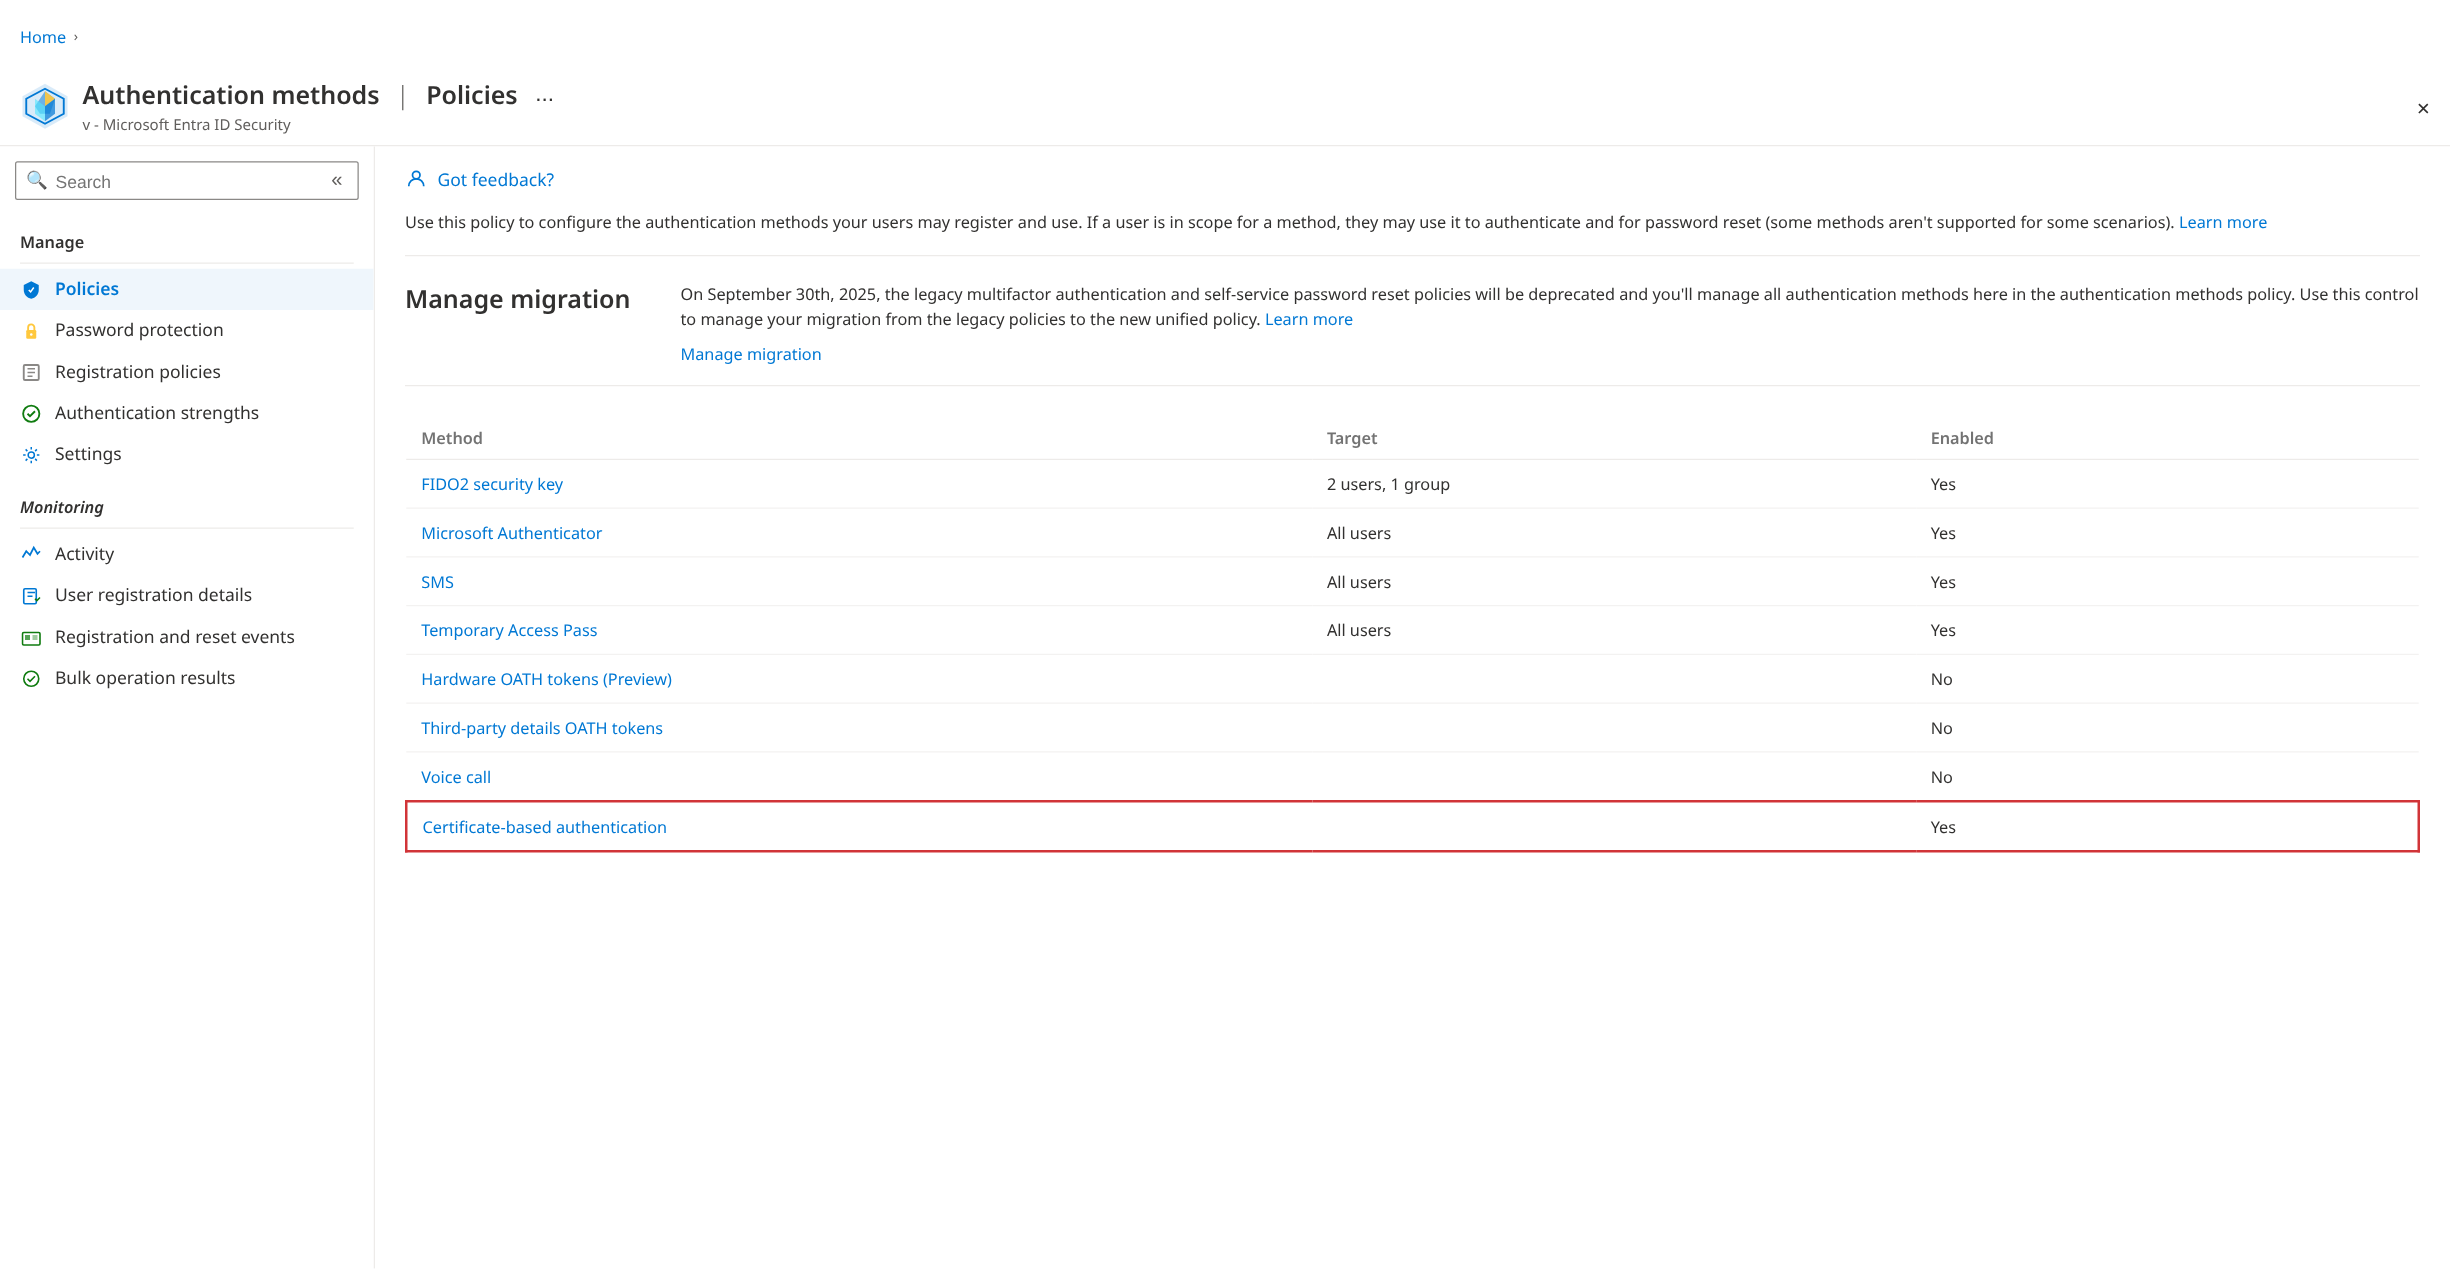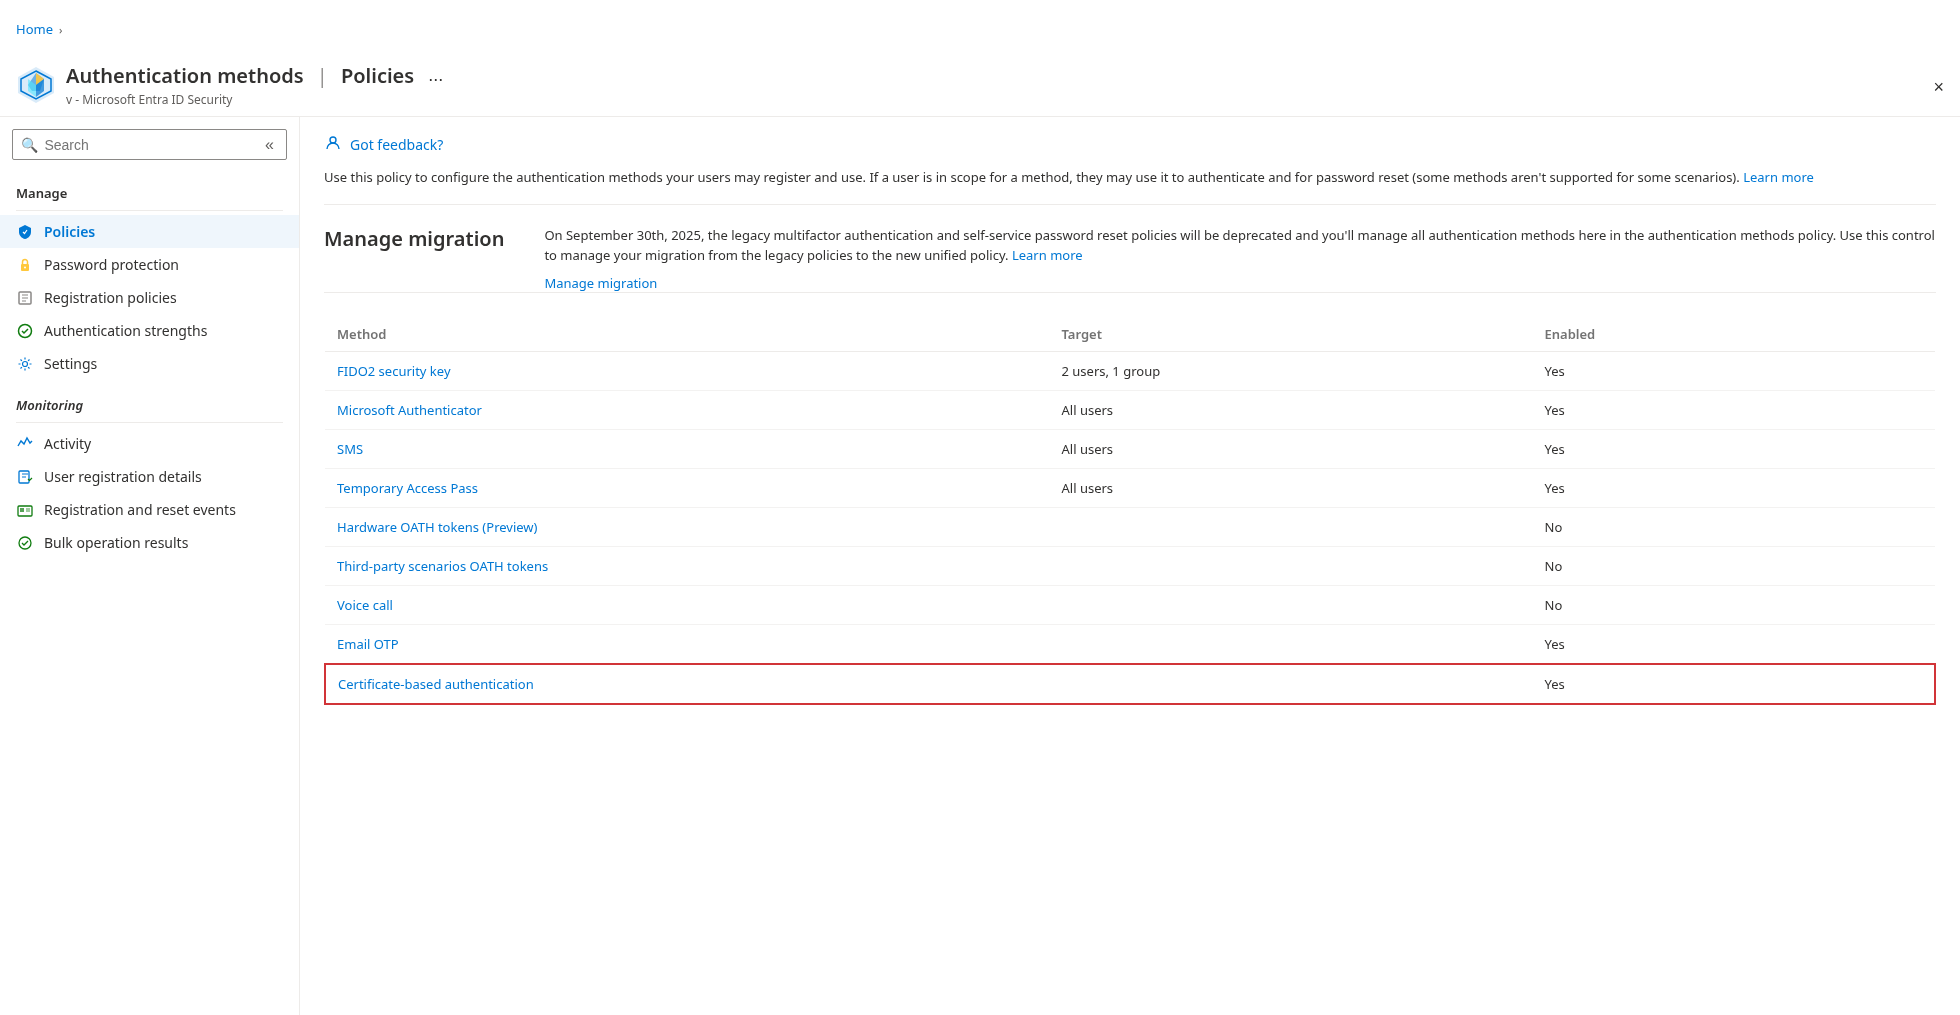--- a/index.html
+++ b/index.html
@@ -113,20 +113,21 @@
       margin-bottom: 20px;
       border-bottom: 1px solid #edebe9;
       padding-bottom: 16px;
     }
     .description-text a { color: #0078d4; text-decoration: none; }
 
     .migration-section {
       display: flex;
       gap: 40px;
       margin-bottom: 24px;
+      padding-bottom: 16px;
       border-bottom: 1px solid #edebe9;
     }
     .migration-title { font-size: 20px; font-weight: 600; flex-shrink: 0; }
     .migration-desc { font-size: 13px; color: #323130; line-height: 1.6; }
     .migration-desc a { color: #0078d4; text-decoration: none; }
     .manage-migration-link { display: block; margin-top: 8px; color: #0078d4; text-decoration: none; font-size: 13px; }
 
     
     .methods-table { width: 100%; border-collapse: collapse; }
     .methods-table th {
@@ -363,34 +364,29 @@
             <td><a href="#">Temporary Access Pass</a></td>
             <td>All users</td>
             <td>Yes</td>
           </tr>
           <tr>
             <td><a href="#">Hardware OATH tokens (Preview)</a></td>
             <td></td>
             <td>No</td>
           </tr>
           <tr>
-            <td><a href="#">Third-party scenarios OATH tokens</a></td>
+            <td><a href="#">Third-party details OATH tokens</a></td>
             <td></td>
             <td>No</td>
           </tr>
           <tr>
             <td><a href="#">Voice call</a></td>
             <td></td>
             <td>No</td>
           </tr>
-          <tr>
-            <td><a href="#">Email OTP</a></td>
-            <td></td>
-            <td>Yes</td>
-          </tr>
           <tr class="row-highlighted">
             <td><a href="#">Certificate-based authentication</a></td>
             <td></td>
             <td>Yes</td>
           </tr>
         </tbody>
     </table>
 
   </div>
 </div>

